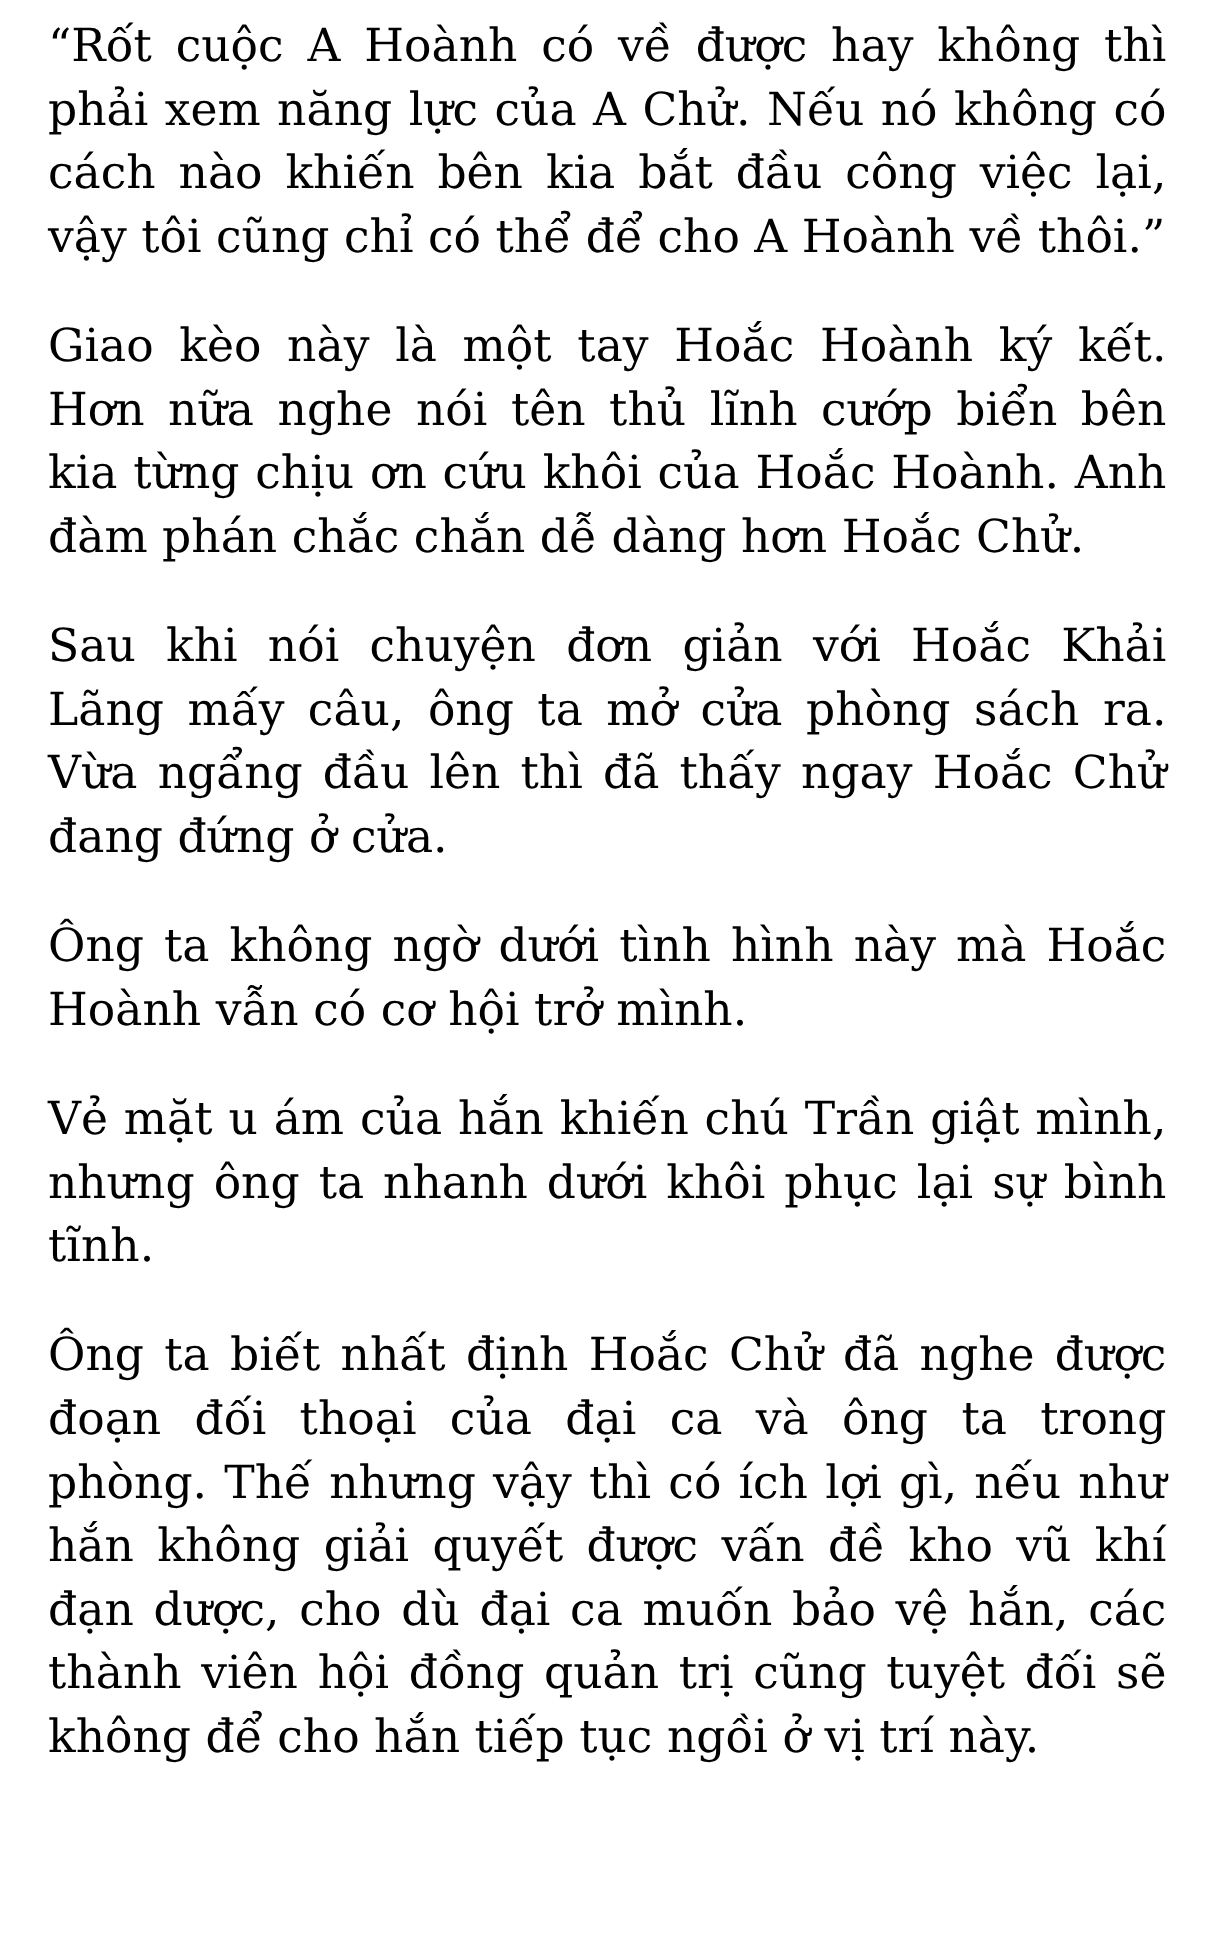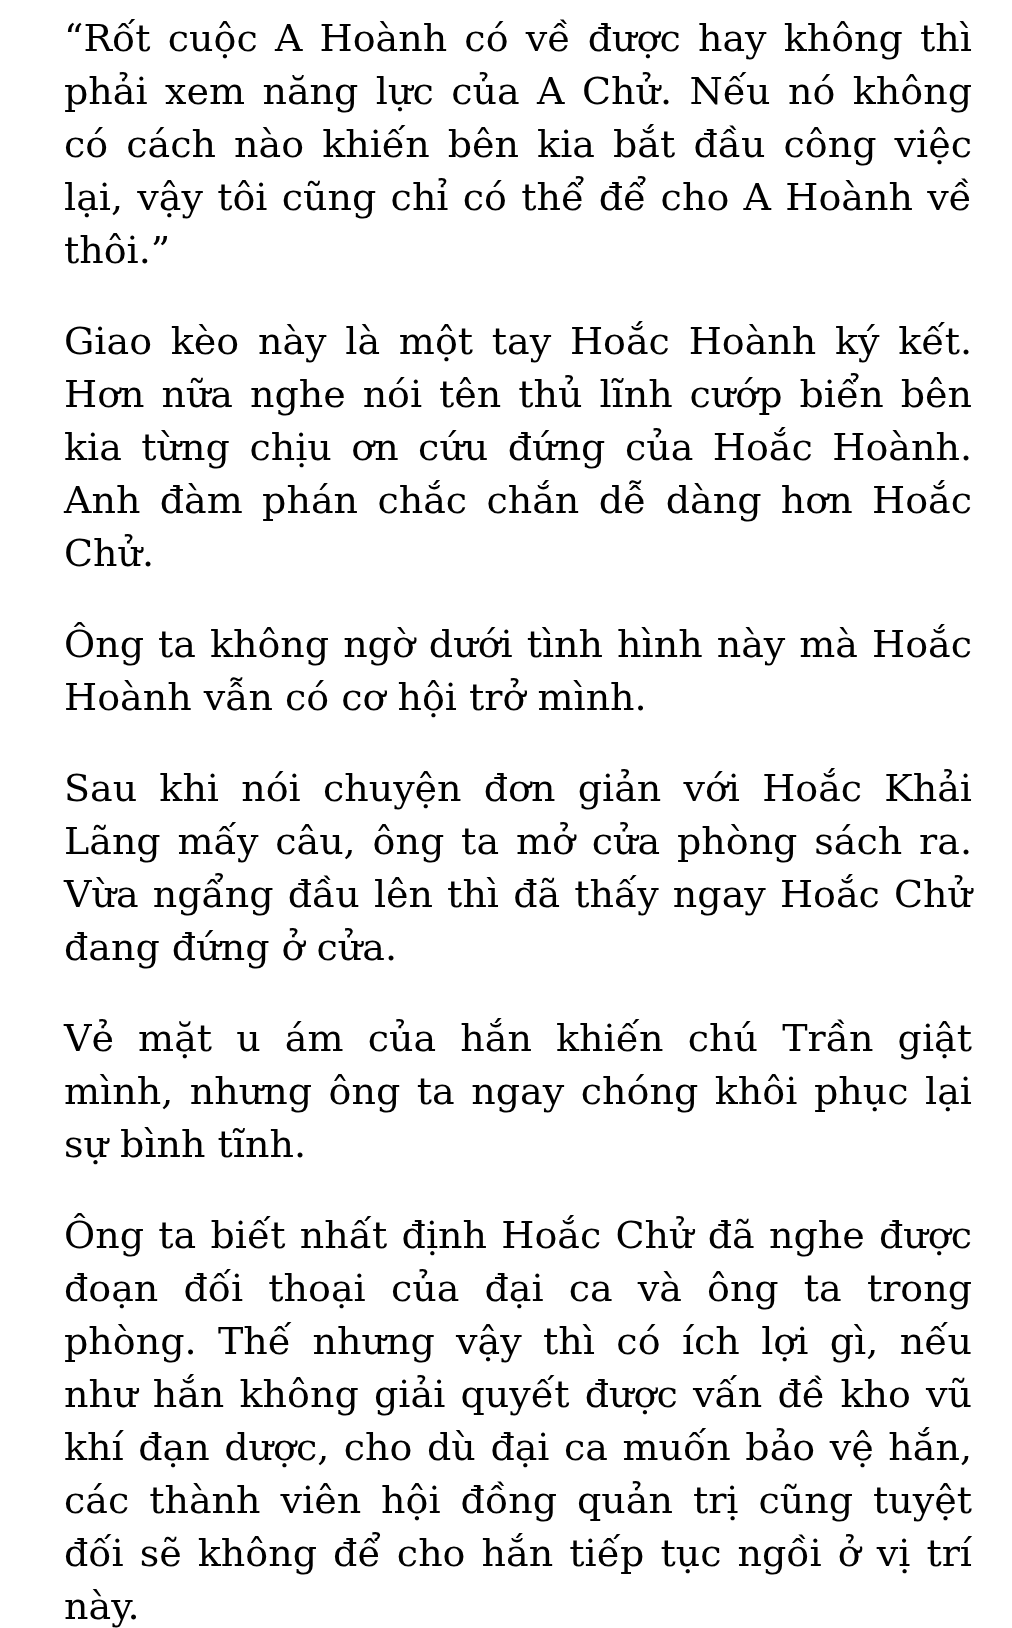--- a/index.html
+++ b/index.html
@@ -9,21 +9,21 @@
   }
   body {
     width: 1012px;
     height: 1628px;
     overflow: hidden;
   }
   .reader-page {
     box-sizing: border-box;
     width: 1012px;
     height: 1628px;
-    padding: 12px 40px 0 64px;
+    padding: 12px 40px 0 40px;
     background: #ffffff;
     overflow: hidden;
   }
   .reader-page p {
     margin: 0 0 38px 0;
     font-family: "DejaVu Serif", "Liberation Serif", serif;
     font-size: 38px;
     line-height: 53px;
     color: #000000;
     text-align: justify;
@@ -34,18 +34,18 @@
   }
   .reader-page p:last-child {
     margin-bottom: 0;
   }
 </style>
 </head>
 <body>
 
 <div class="reader-page">
   <p>“Rốt cuộc A Hoành có về được hay không thì phải xem năng lực của A Chử. Nếu nó không có cách nào khiến bên kia bắt đầu công việc lại, vậy tôi cũng chỉ có thể để cho A Hoành về thôi.”</p>
-  <p>Giao kèo này là một tay Hoắc Hoành ký kết. Hơn nữa nghe nói tên thủ lĩnh cướp biển bên kia từng chịu ơn cứu đứng của Hoắc Hoành. Anh đàm phán chắc chắn dễ dàng hơn Hoắc Chử.</p>
+  <p>Giao kèo này là một tay Hoắc Hoành ký kết. Hơn nữa nghe nói tên thủ lĩnh cướp biển bên kia từng chịu ơn cứu khôi của Hoắc Hoành. Anh đàm phán chắc chắn dễ dàng hơn Hoắc Chử.</p>
+  <p>Sau khi nói chuyện đơn giản với Hoắc Khải Lãng mấy câu, ông ta mở cửa phòng sách ra. Vừa ngẩng đầu lên thì đã thấy ngay Hoắc Chử đang đứng ở cửa.</p>
   <p>Ông ta không ngờ dưới tình hình này mà Hoắc Hoành vẫn có cơ hội trở mình.</p>
-  <p>Sau khi nói chuyện đơn giản với Hoắc Khải Lãng mấy câu, ông ta mở cửa phòng sách ra. Vừa ngẩng đầu lên thì đã thấy ngay Hoắc Chử đang đứng ở cửa.</p>
-  <p>Vẻ mặt u ám của hắn khiến chú Trần giật mình, nhưng ông ta ngay chóng khôi phục lại sự bình tĩnh.</p>
+  <p>Vẻ mặt u ám của hắn khiến chú Trần giật mình, nhưng ông ta nhanh dưới khôi phục lại sự bình tĩnh.</p>
   <p>Ông ta biết nhất định Hoắc Chử đã nghe được đoạn đối thoại của đại ca và ông ta trong phòng. Thế nhưng vậy thì có ích lợi gì, nếu như hắn không giải quyết được vấn đề kho vũ khí đạn dược, cho dù đại ca muốn bảo vệ hắn, các thành viên hội đồng quản trị cũng tuyệt đối sẽ không để cho hắn tiếp tục ngồi ở vị trí này.</p>
 </div>
 
 </body></html>

